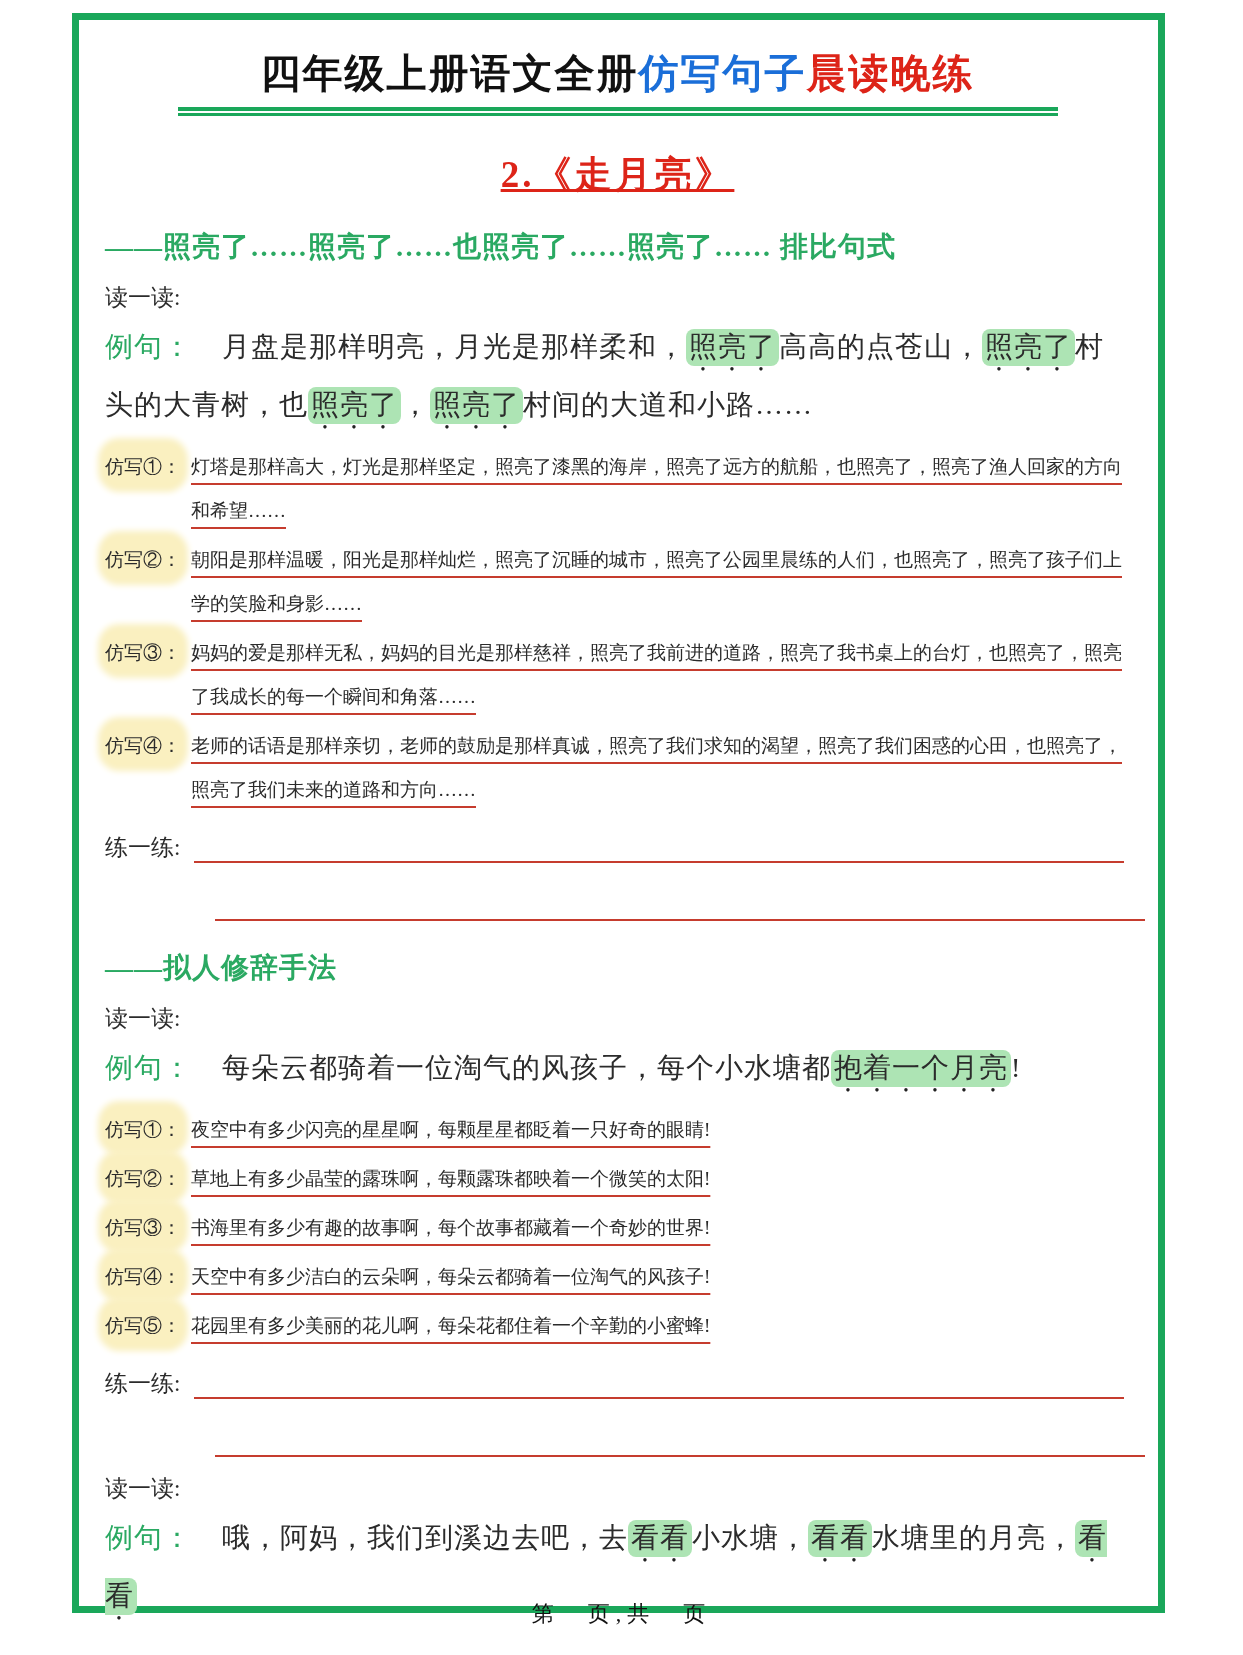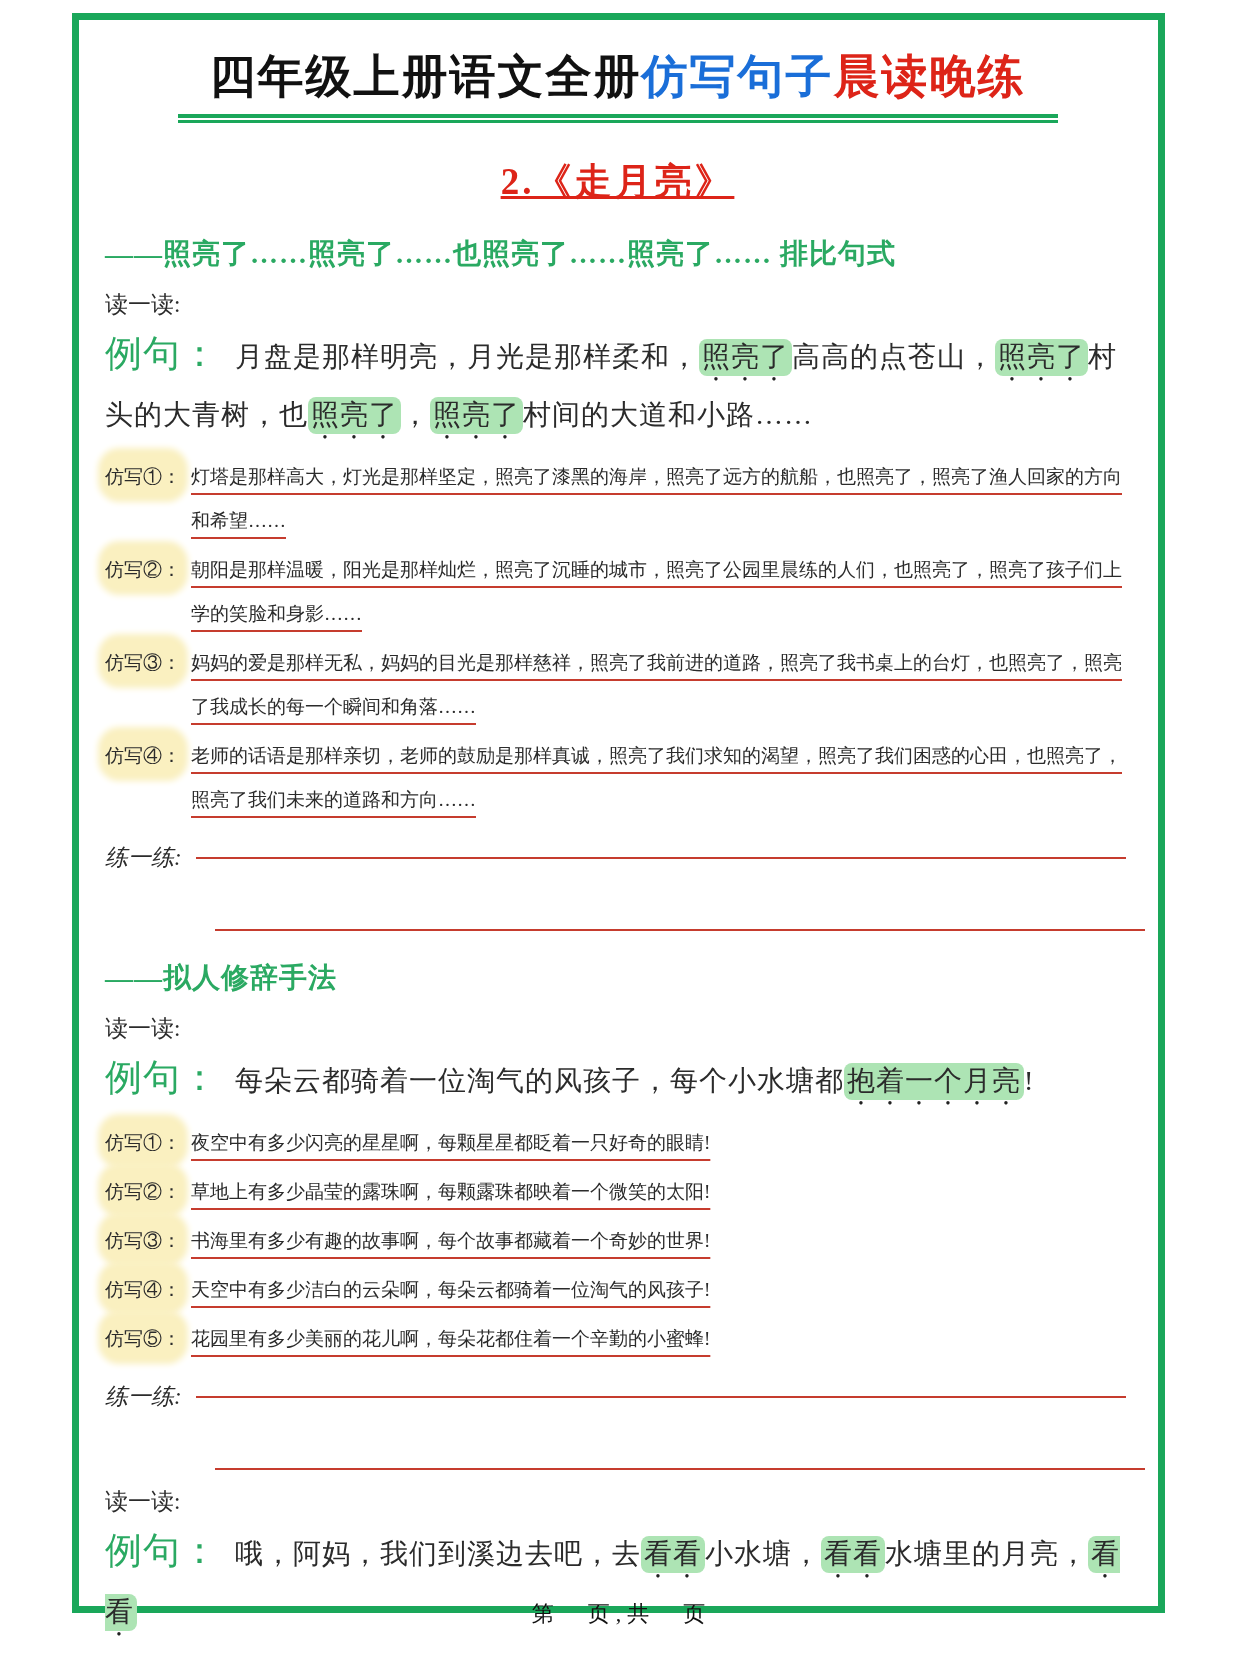--- a/index.html
+++ b/index.html
@@ -24,21 +24,21 @@
     margin:13px 0 0 72px;
     width:1093px;
     height:1600px;
     border:7px solid var(--green-border);
     padding:12px 28px 10px 26px;
     background:#fff;
   }
   
   .main-title{
     text-align:center;
-    font-size:46px;
+    font-size:40px;
     font-weight:bold;
     letter-spacing:2px;
     margin-top:14px;
     white-space:nowrap;
   }
   .t-black{color:#111;}
   .t-blue{color:var(--blue);}
   .t-red{color:var(--red);}
   .title-rule{
     width:880px;margin:6px auto 0;
@@ -68,22 +68,22 @@
     margin:16px 0 6px;
   }
   .example{
     font-size:28px;
     line-height:56px;
     margin:6px 0 10px;
     letter-spacing:1px;
   }
   .ex-label{
     color:var(--green-text);
-    font-size:37px;
-    margin-right:16px;
+    font-size:28px;
+    margin-right:30px;
   }
   .seg{white-space:pre-wrap;}
   .seg.hl{
     background:var(--hl-green);
     border-radius:8px;
     padding:2px 3px 4px;
     -webkit-text-emphasis:filled dot #222;
     -webkit-text-emphasis-position:under right;
     text-emphasis:filled dot #222;
     text-emphasis-position:under right;
@@ -111,21 +111,21 @@
     text-decoration:underline;
     text-decoration-color:var(--line-red);
     text-decoration-thickness:1.6px;
     text-underline-offset:10px;
   }
   
   .practice{
     margin:20px 0 14px;
     font-size:23px;
   }
-  .practice-row{display:flex;align-items:center;font-style:italic;}
+  .practice-row{display:flex;align-items:flex-end;}
   .practice-label{flex:0 0 auto;white-space:nowrap;}
   .p-line{
     height:1px;
     border-bottom:2px solid var(--line-red);
     width:930px;
     margin-left:14px;
   }
   .p-line2{
     margin-left:110px;
     margin-top:56px;

